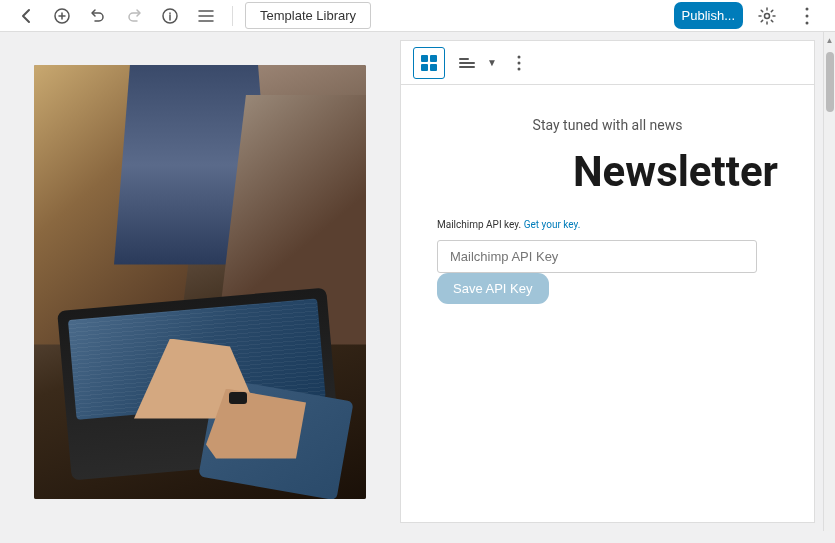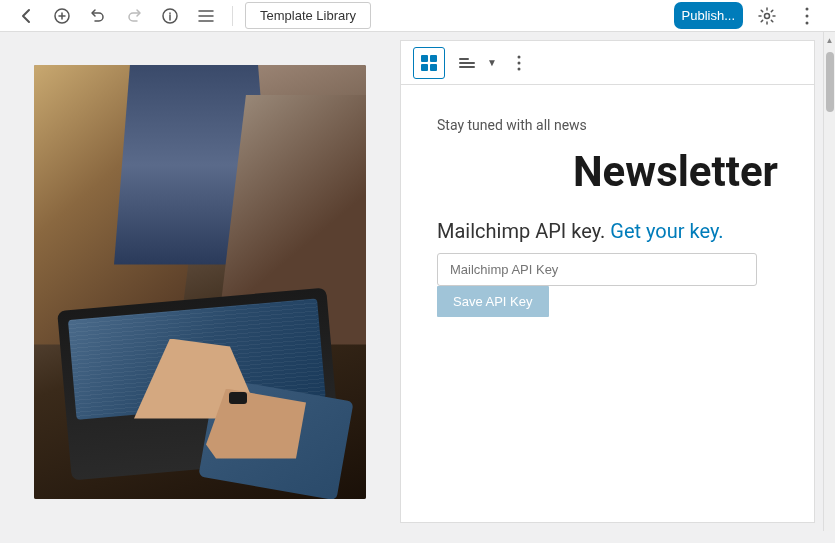--- a/index.html
+++ b/index.html
@@ -257,33 +257,34 @@
       background: #fff;
       border: 1px solid #ddd;
       padding: 32px 36px;
       overflow-y: auto;
     }
 
     .stay-tuned {
       color: #555;
       font-size: 14px;
       margin-bottom: 16px;
+      text-align: center;
     }
 
     .newsletter-title {
       font-size: 42px;
       font-weight: 700;
       color: #1a1a1a;
       line-height: 1.1;
       margin-bottom: 24px;
       text-align: right;
     }
 
     .api-key-row {
-      font-size: 20px;
+      font-size: 10px;
       color: #333;
       margin-bottom: 10px;
     }
     .api-key-link {
       color: #007cba;
       text-decoration: none;
     }
 
     .api-key-input {
       width: 100%;
@@ -294,21 +295,21 @@
       font-size: 13px;
       color: #aaa;
       display: block;
     }
 
     .save-api-btn {
       background: #a0c4d8;
       color: #fff;
       border: none;
       padding: 8px 16px;
-      border-radius: 1px;
+      border-radius: 11px;
       font-size: 13px;
       cursor: pointer;
     }
 
     
     .scrollbar-track {
       width: 12px;
       background: #f0f0f0;
       border-left: 1px solid #ddd;
       display: flex;

